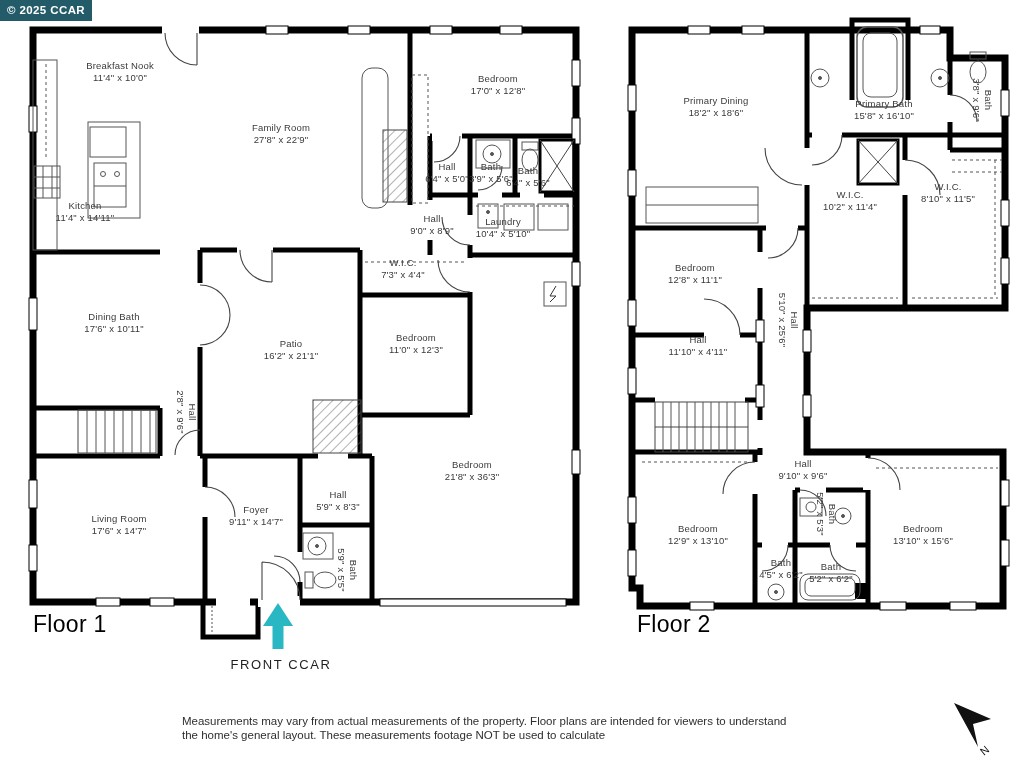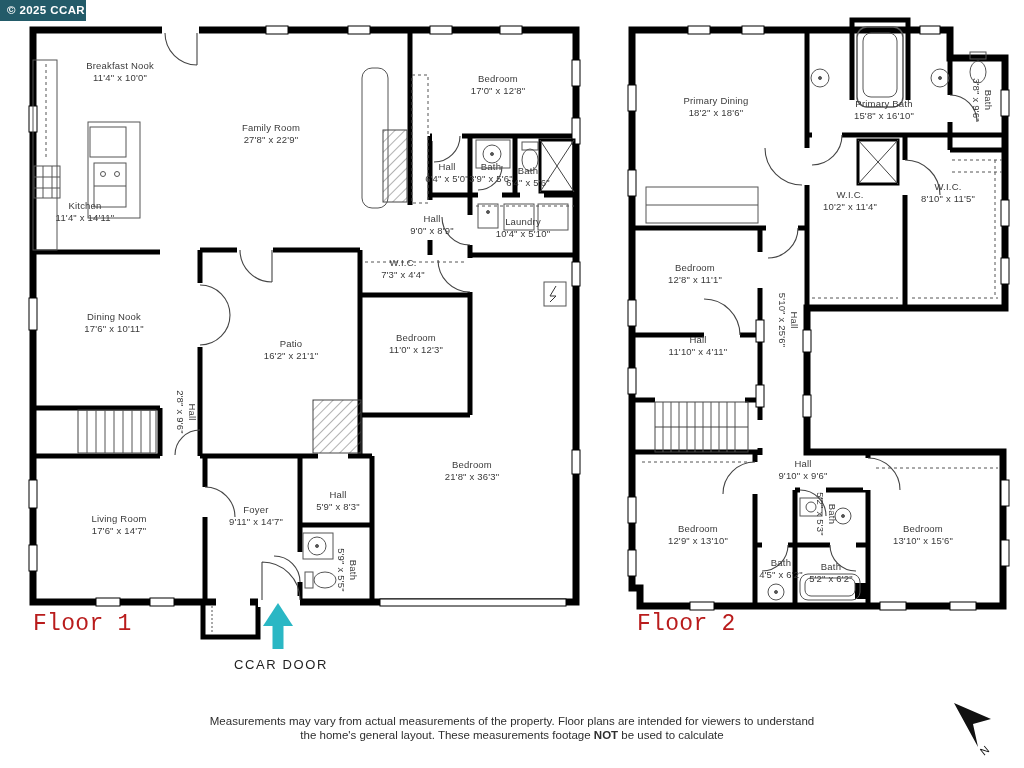--- a/index.html
+++ b/index.html
@@ -1,30 +1,30 @@
 <!DOCTYPE html>
 <html style="--accent: #2ab7c4; --copyright_bg: #235b69; --wall: #000000;"><head>
 <meta charset="utf-8">
 <style>
   html,body{margin:0;padding:0;background:#fff;}
   .stage{position:relative;width:1024px;height:768px;background:#fff;overflow:hidden;
          font-family:"Liberation Sans",sans-serif;}
   .plan-svg{position:absolute;left:0;top:0;}
   .copyright{position:absolute;left:0;top:0;background:var(--copyright_bg,#235b69);color:#fff;
-             font-size:11.5px;font-weight:bold;letter-spacing:.4px;padding:4px 1px 5px 7px;}
+             font-size:11.5px;font-weight:bold;letter-spacing:.4px;padding:4px 7px 5px 7px;}
   .rl{position:absolute;transform:translate(-50%,-50%);text-align:center;color:#3a3a3a;
       font-size:9.5px;line-height:11.5px;font-weight:500;letter-spacing:.2px;white-space:nowrap;}
   .rl.cw{transform:translate(-50%,-50%) rotate(90deg);}
   .rl .rn{font-weight:500;}
-  .floor-label{position:absolute;font-size:23px;color:#b91c1c;font-weight:500;letter-spacing:.3px;font-family:Liberation Mono, monospace;}
+  .floor-label{position:absolute;font-size:23px;color:#000000;font-weight:500;letter-spacing:.3px;}
   .front-door{position:absolute;transform:translateX(-50%);font-size:13px;letter-spacing:1.6px;
               color:#1f1f1f;font-weight:500;}
   .footer{position:absolute;left:512px;top:714px;transform:translateX(-50%);width:660px;
-          text-align:center;font-size:11.5px;line-height:14px;color:#2e2e2e;}
-  .footer b{font-weight:bold;margin-top:32px;}
+          text-align:left;font-size:11.5px;line-height:14px;color:#2e2e2e;}
+  .footer b{font-weight:normal;margin-top:32px;}
 </style>
 </head>
 <body>
 
 <div class="stage">
 
   <svg class="plan-svg" width="1024" height="768" viewBox="0 0 1024 768">
     <defs>
       <pattern id="hatch" width="7" height="7" patternTransform="rotate(45)" patternUnits="userSpaceOnUse">
         <line x1="0" y1="0" x2="0" y2="7" stroke="#666" stroke-width="1"></line>
@@ -245,21 +245,21 @@
       <text x="984" y="756" font-size="11" fill="#111" transform="rotate(-40 984 756)" font-family="Liberation Sans, sans-serif">N</text>
     </g>
   </svg>
 
   <div class="copyright">© 2025 CCAR</div>
 
   <div class="rl" style="left:120px;top:71px">
       <div class="rn">Breakfast Nook</div>
       <div class="rd">11'4" x 10'0"</div>
     </div>
-  <div class="rl" style="left:271px;top:133px">
+  <div class="rl" style="left:281px;top:133px">
       <div class="rn">Family Room</div>
       <div class="rd">27'8" x 22'9"</div>
     </div>
   <div class="rl" style="left:85px;top:211px">
       <div class="rn">Kitchen</div>
       <div class="rd">11'4" x 14'11"</div>
     </div>
   <div class="rl" style="left:498px;top:84px">
       <div class="rn">Bedroom</div>
       <div class="rd">17'0" x 12'8"</div>
@@ -273,30 +273,30 @@
       <div class="rd">3'9" x 5'6"</div>
     </div>
   <div class="rl" style="left:528px;top:176px">
       <div class="rn">Bath</div>
       <div class="rd">6'4" x 5'6"</div>
     </div>
   <div class="rl" style="left:432px;top:224px">
       <div class="rn">Hall</div>
       <div class="rd">9'0" x 8'9"</div>
     </div>
-  <div class="rl" style="left:523px;top:227px">
+  <div class="rl" style="left:503px;top:227px">
       <div class="rn">Laundry</div>
       <div class="rd">10'4" x 5'10"</div>
     </div>
   <div class="rl" style="left:403px;top:268px">
       <div class="rn">W.I.C.</div>
       <div class="rd">7'3" x 4'4"</div>
     </div>
   <div class="rl" style="left:114px;top:322px">
-      <div class="rn">Dining Nook</div>
+      <div class="rn">Dining Bath</div>
       <div class="rd">17'6" x 10'11"</div>
     </div>
   <div class="rl" style="left:291px;top:349px">
       <div class="rn">Patio</div>
       <div class="rd">16'2" x 21'1"</div>
     </div>
   <div class="rl" style="left:416px;top:343px">
       <div class="rn">Bedroom</div>
       <div class="rd">11'0" x 12'3"</div>
     </div>
@@ -378,20 +378,20 @@
       <div class="rd">5'2" x 6'2"</div>
     </div>
   <div class="rl cw" style="left:826px;top:514px">
       <div class="rn">Bath</div>
       <div class="rd">5'2" x 5'3"</div>
     </div>
 
   <div class="floor-label" style="left:33px;top:611px">Floor 1</div>
   <div class="floor-label" style="left:637px;top:611px">Floor 2</div>
 
-  <div class="front-door" style="left:281px;top:657px">CCAR DOOR</div>
+  <div class="front-door" style="left:281px;top:657px">FRONT CCAR</div>
 
   <div class="footer">
     <div><span>Measurements may vary from actual measurements of the property. Floor plans are intended for viewers to understand</span></div>
     <div><span>the home's general layout.  These measurements footage </span><b>NOT</b><span> be used to calculate</span></div>
   </div>
 
 </div>
 
 </body></html>

